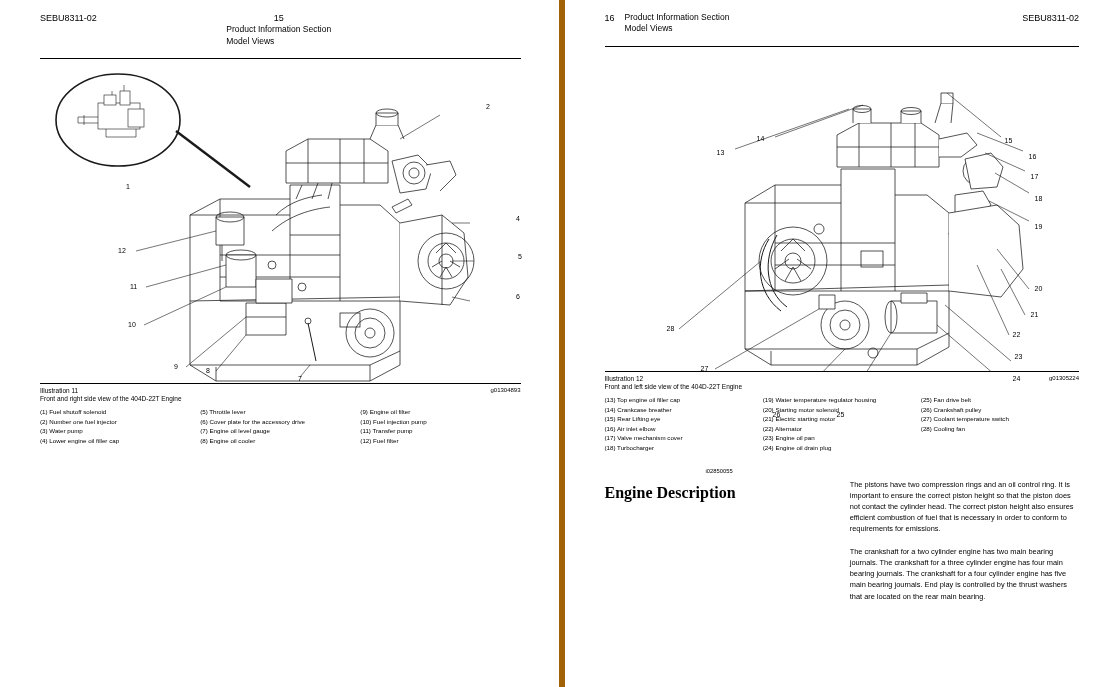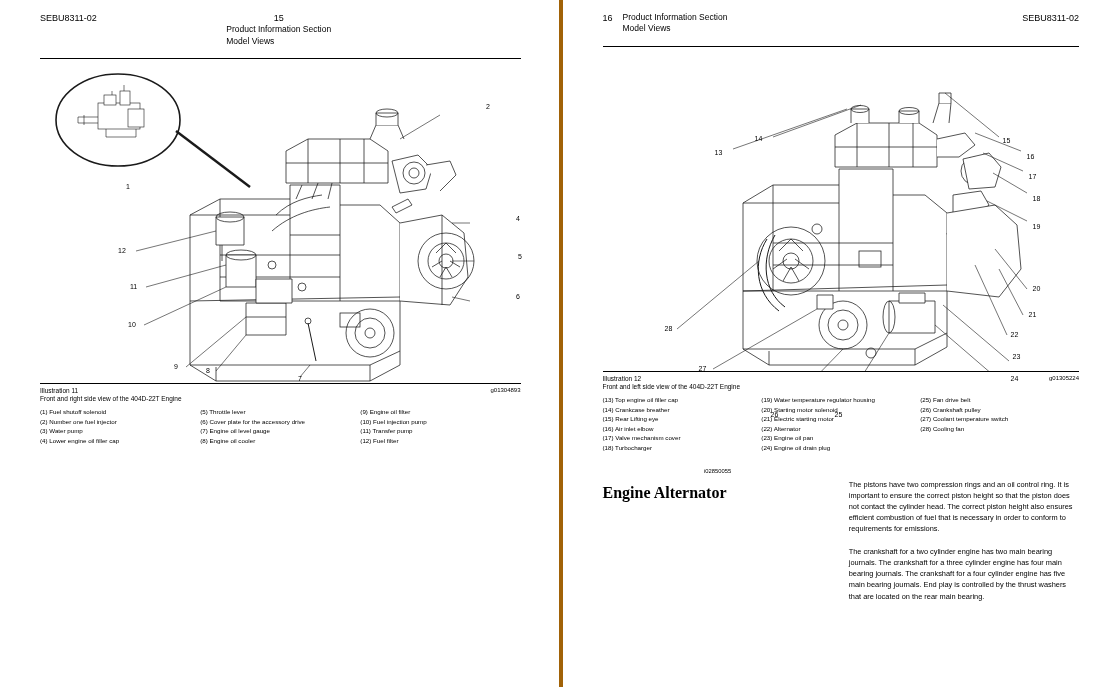--- a/index.html
+++ b/index.html
@@ -21,21 +21,21 @@
     box-sizing: border-box;
   }
   .page {
     position: relative;
     width: 558.5px;
     height: 687px;
     box-sizing: border-box;
     padding: 12px 38px 0 40px;
   }
   .page.right {
-    border-left: 4px solid #a16207;
+    border-left: 6px solid #a16207;
   }
   
   .pg-header {
     display: flex;
     justify-content: space-between;
     align-items: flex-start;
     font-size: 8.5px;
     line-height: 1.35;
   }
   .pg-header .docnum { font-size: 9px; }
@@ -430,21 +430,21 @@
         <div>(26) Crankshaft pulley</div>
         <div>(27) Coolant temperature switch</div>
         <div>(28) Cooling fan</div>
       </div>
     </div>
 
     <div class="body-block">
       <div class="two-col">
         <div class="col">
           <div class="artnum">i02850055</div>
-          <h2 class="section-title">Engine Alternator</h2>
+          <h2 class="section-title">Engine Description</h2>
         </div>
         <div class="col">
           <p>The pistons have two compression rings and an oil control ring. It is important to ensure the correct piston height so that the piston does not contact the cylinder head. The correct piston height also ensures efficient combustion of fuel that is necessary in order to conform to requirements for emissions.</p>
           <p>The crankshaft for a two cylinder engine has two main bearing journals. The crankshaft for a three cylinder engine has four main bearing journals. The crankshaft for a four cylinder engine has five main bearing journals. End play is controlled by the thrust washers that are located on the rear main bearing.</p>
         </div>
       </div>
     </div>
   </div>
 </div>
 

